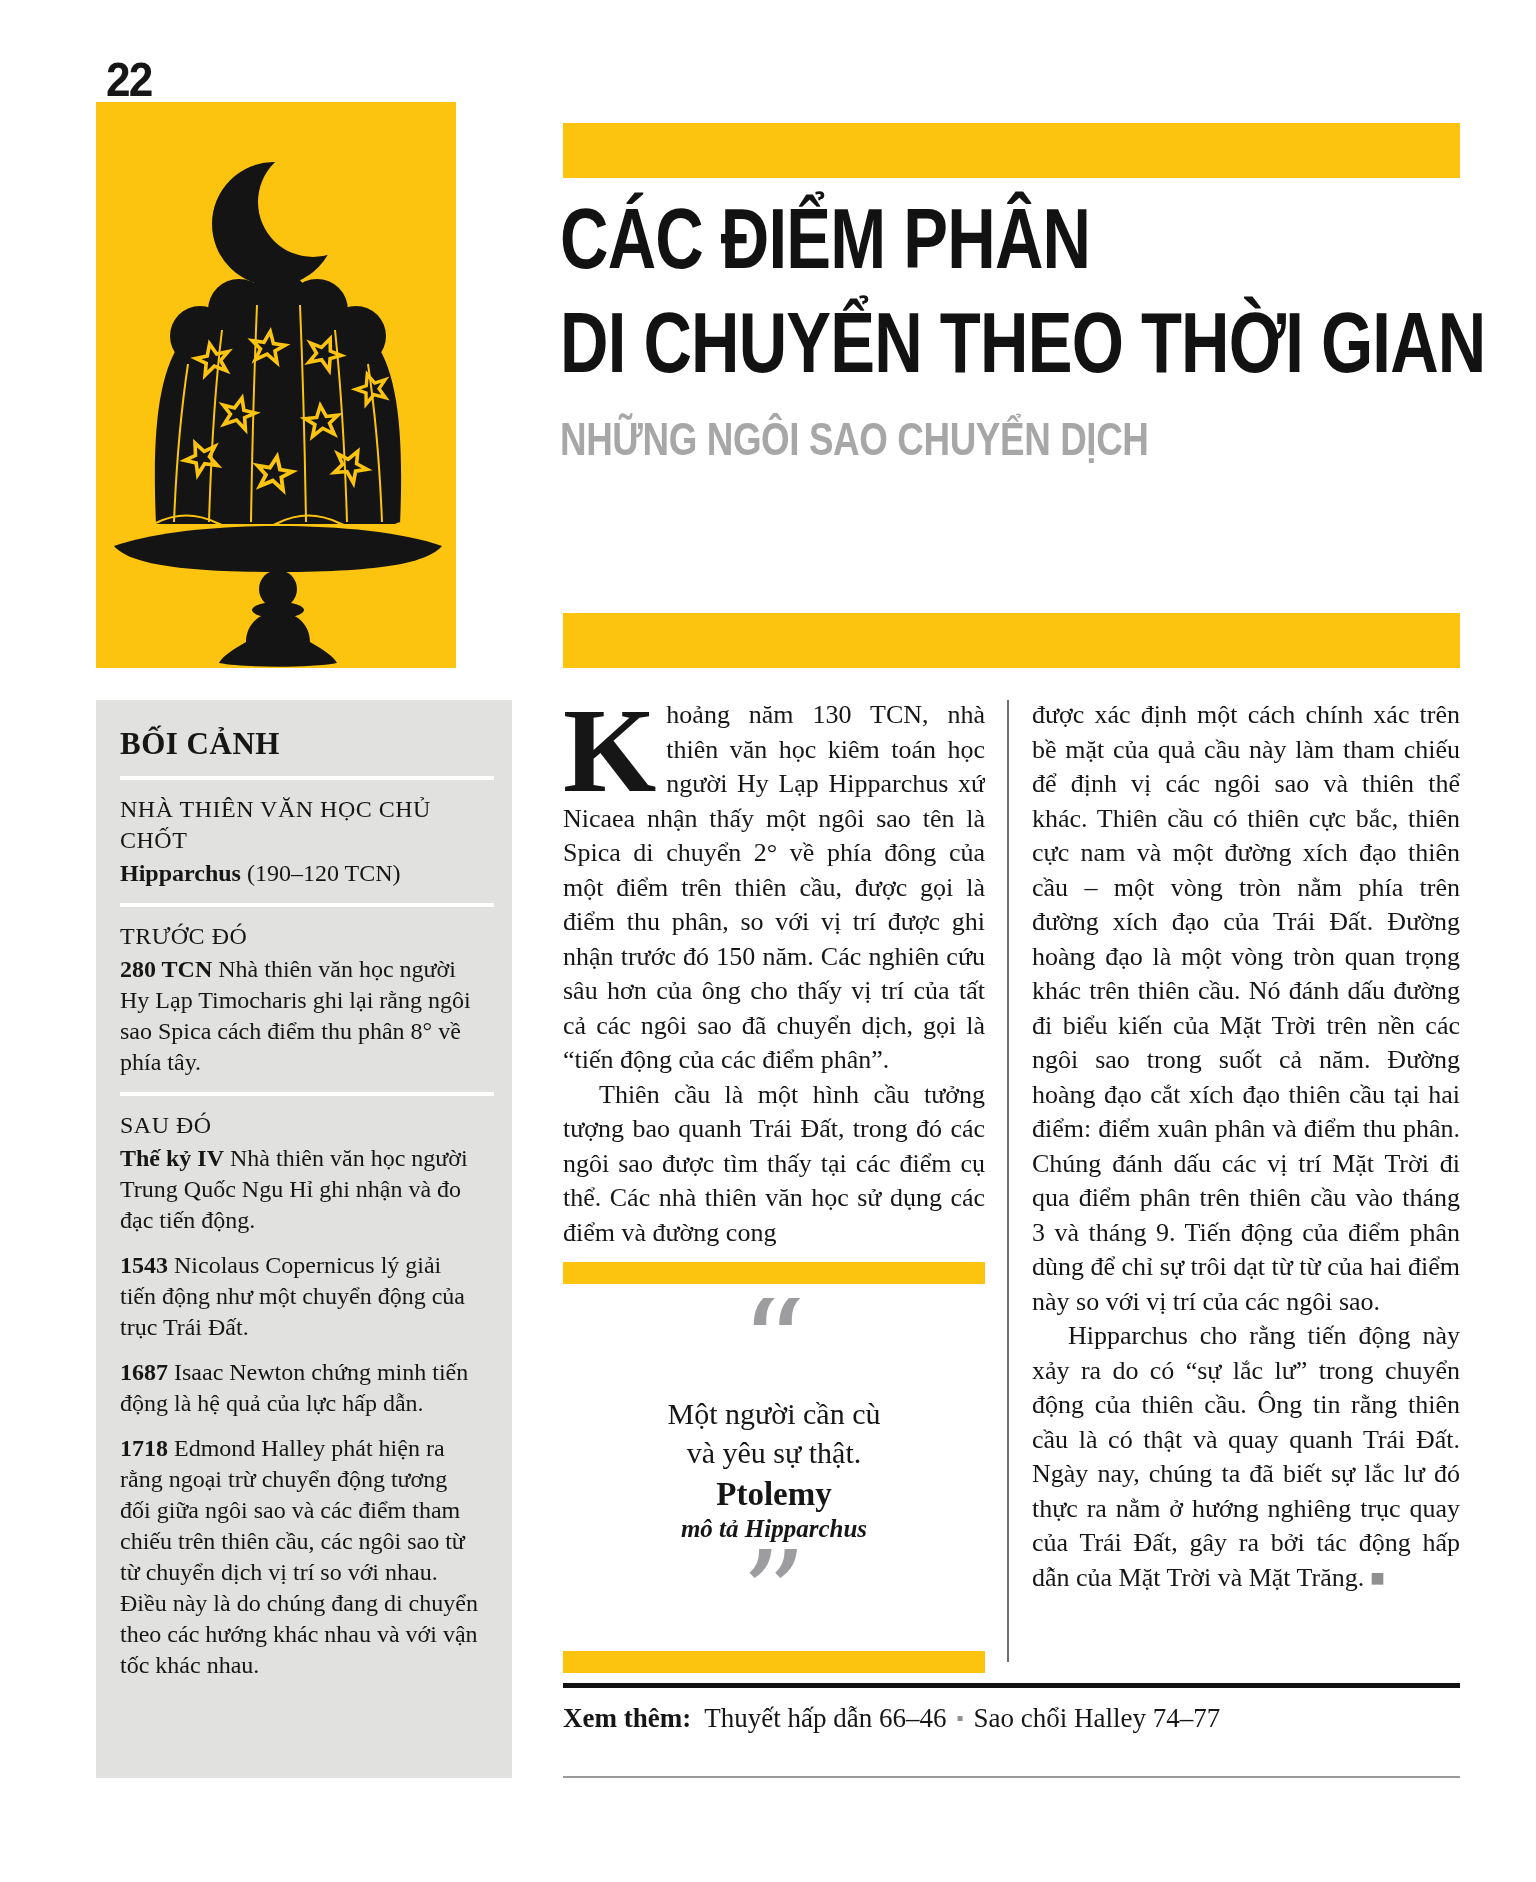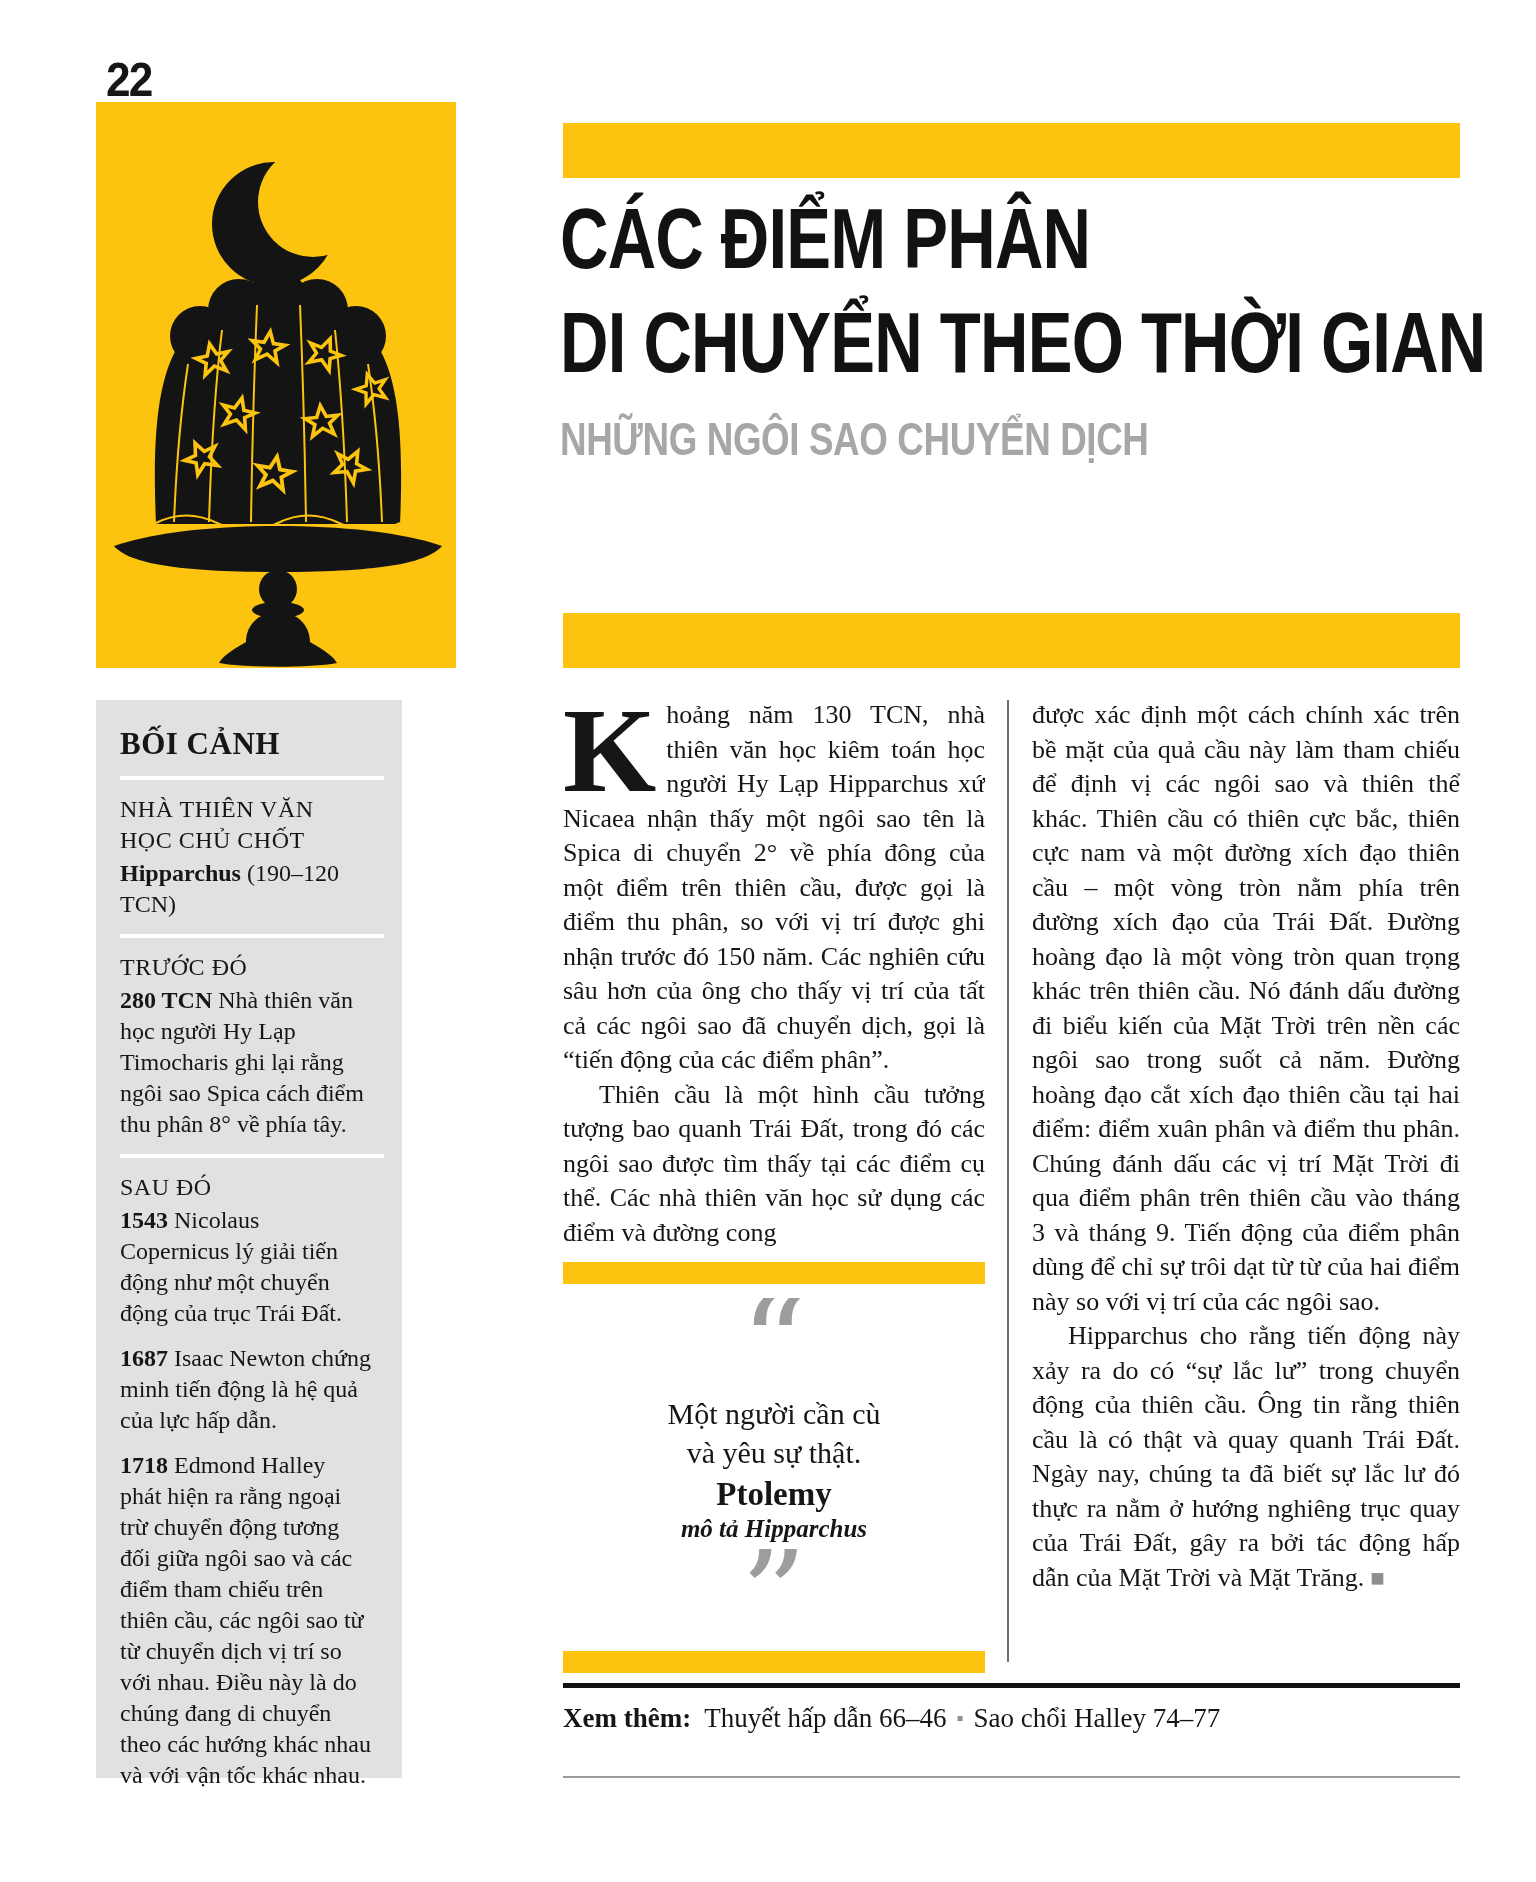--- a/index.html
+++ b/index.html
@@ -21,21 +21,21 @@
   .title{position:absolute;left:560px;top:186px;width:1200px;
          font-family:"Liberation Sans","DejaVu Sans",sans-serif;font-weight:bold;
          font-size:86px;line-height:104px;letter-spacing:-1px;color:#121212;
          transform:scaleX(.78);transform-origin:left top;white-space:nowrap;}
   .subtitle{position:absolute;left:560px;top:412px;width:1200px;
          font-family:"Liberation Sans","DejaVu Sans",sans-serif;font-weight:bold;
          font-size:46px;letter-spacing:-.5px;color:#a7a7a7;
          transform:scaleX(.80);transform-origin:left top;white-space:nowrap;}
 
   
-  .sidebar{position:absolute;left:96px;top:700px;width:306px;height:1078px;background:#e1e1e0;
+  .sidebar{position:absolute;left:96px;top:700px;width:416px;height:1078px;background:#e1e1e0;
            box-sizing:border-box;padding:26px 22px 0 24px;}
   .sidebar h2{margin:0 0 14px 0;font-size:31px;font-weight:bold;letter-spacing:.5px;}
   .srule{height:4px;background:#ffffff;margin:14px -4px 14px 0;}
   .slabel{font-size:24px;line-height:31px;letter-spacing:.5px;margin:0 8px 2px 0;}
   .sentry{font-size:24px;line-height:31px;margin:0 8px 14px 0;}
   .sentry b{font-weight:bold;}
 
   
   .col{position:absolute;top:698px;width:422px;font-size:26px;line-height:34.5px;text-align:justify;}
   .col1{left:563px;height:562px;overflow:hidden;}
@@ -134,20 +134,21 @@
 
     <p class="slabel">NHÀ THIÊN VĂN HỌC CHỦ CHỐT</p>
     <p class="sentry"><b>Hipparchus</b><span> (190–120 TCN)</span></p>
     <div class="srule"></div>
 
     <p class="slabel">TRƯỚC ĐÓ</p>
     <p class="sentry"><b>280 TCN</b><span> Nhà thiên văn học người Hy Lạp Timocharis ghi lại rằng ngôi sao Spica cách điểm thu phân 8° về phía tây.</span></p>
     <div class="srule"></div>
 
     <p class="slabel">SAU ĐÓ</p>
+    <p class="sentry"><b>Thế kỷ IV</b><span> Nhà thiên văn học người Trung Quốc Ngu Hỉ ghi nhận và đo đạc tiến động.</span></p>
     <p class="sentry"><b>1543</b><span> Nicolaus Copernicus lý giải tiến động như một chuyển động của trục Trái Đất.</span></p>
     <p class="sentry"><b>1687</b><span> Isaac Newton chứng minh tiến động là hệ quả của lực hấp dẫn.</span></p>
     <p class="sentry"><b>1718</b><span> Edmond Halley phát hiện ra rằng ngoại trừ chuyển động tương đối giữa ngôi sao và các điểm tham chiếu trên thiên cầu, các ngôi sao từ từ chuyển dịch vị trí so với nhau. Điều này là do chúng đang di chuyển theo các hướng khác nhau và với vận tốc khác nhau.</span></p>
   </aside>
 
   <div class="col col1">
     <p><span class="dropcap">K</span><span>hoảng năm 130 TCN, nhà thiên văn học kiêm toán học người Hy Lạp Hipparchus xứ Nicaea nhận thấy một ngôi sao tên là Spica di chuyển 2° về phía đông của một điểm trên thiên cầu, được gọi là điểm thu phân, so với vị trí được ghi nhận trước đó 150 năm. Các nghiên cứu sâu hơn của ông cho thấy vị trí của tất cả các ngôi sao đã chuyển dịch, gọi là “tiến động của các điểm phân”.</span></p>
     <p class="ind">Thiên cầu là một hình cầu tưởng tượng bao quanh Trái Đất, trong đó các ngôi sao được tìm thấy tại các điểm cụ thể. Các nhà thiên văn học sử dụng các điểm và đường cong</p>
   </div>
 

